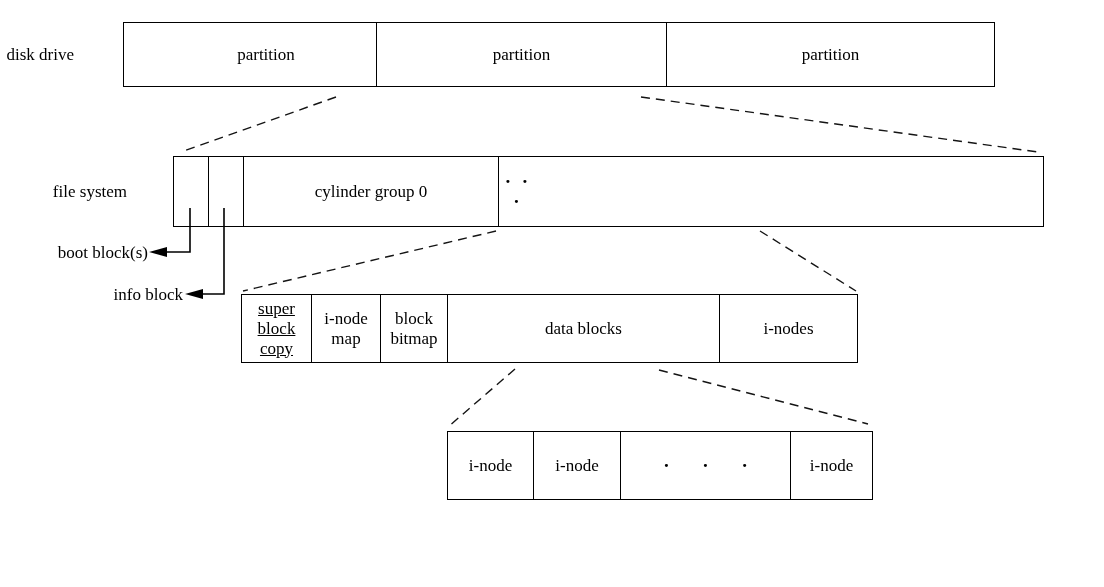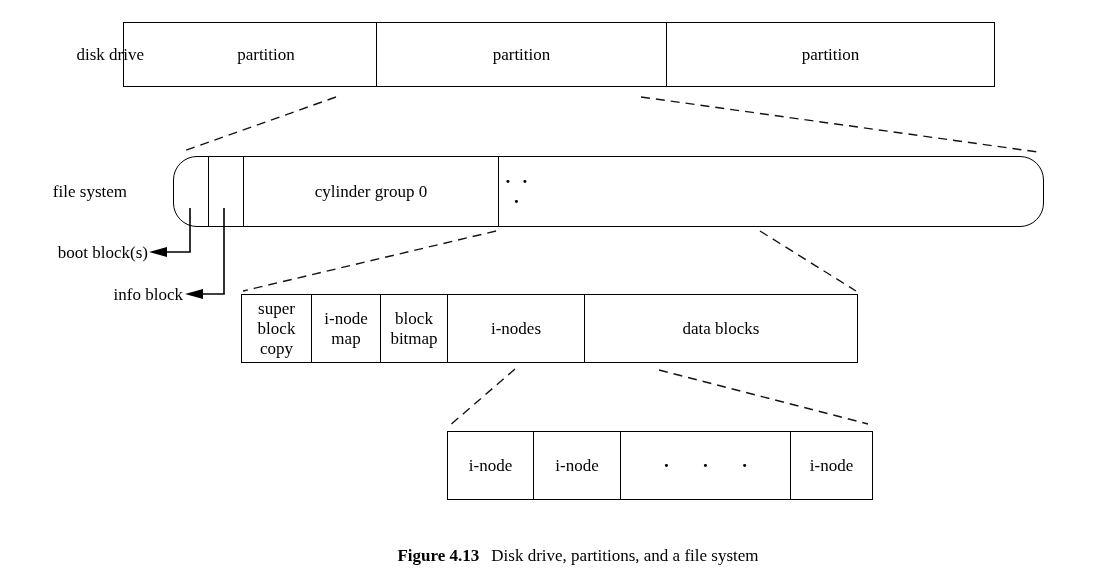--- a/index.html
+++ b/index.html
@@ -28,60 +28,57 @@
   }
   #caption .cap-label{font-weight:bold;}
   #caption .cap-text{margin-left:12px;}
   svg.overlay{position:absolute;left:0;top:0;pointer-events:none;z-index:5;}
 </style>
 </head>
 <body>
 
 <div id="canvas">
 
-  <div class="sidelabel" style="right:960px;top:45px;">disk drive</div>
+  <div class="sidelabel" style="right:1030px;top:45px;">disk drive</div>
   <div class="row" style="left:123px;top:22px;width:872px;height:65px;padding-left:32px;">
     <div class="cell" style="width:221px;">partition</div>
     <div class="cell" style="width:290px;">partition</div>
     <div class="cell" style="width:361px;flex:1;">partition</div>
   </div>
 
   <div class="sidelabel" style="right:977px;top:182px;">file system</div>
-  <div class="row" style="left:173px;top:156px;width:871px;height:71px;border-radius:24px;">
+  <div class="row" style="left:173px;top:156px;width:871px;height:71px;">
     <div class="cell" style="width:35px;"></div>
     <div class="cell" style="width:35px;"></div>
     <div class="cell" style="width:255px;">cylinder group 0</div>
     <div class="cell dots" style="width:35px;">· · ·</div>
   </div>
 
   <div class="sidelabel" style="right:956px;top:243px;">boot block(s)</div>
   <div class="sidelabel" style="right:921px;top:285px;">info block</div>
 
   <div class="row" style="left:241px;top:294px;width:617px;height:69px;">
-    <div class="cell wrap" style="width:70px;">super
+    <div class="cell wrap" style="width:70px;text-decoration:underline;">super
 block
 copy</div>
     <div class="cell wrap" style="width:69px;">i-node
 map</div>
     <div class="cell wrap" style="width:67px;">block
 bitmap</div>
+    <div class="cell" style="width:206px;flex:1;">data blocks</div>
     <div class="cell" style="width:137px;">i-nodes</div>
-    <div class="cell" style="width:206px;flex:1;">data blocks</div>
   </div>
 
   <div class="row" style="left:447px;top:431px;width:426px;height:69px;">
     <div class="cell" style="width:86px;">i-node</div>
     <div class="cell" style="width:87px;">i-node</div>
     <div class="cell dots-wide" style="width:170px;">· · ·</div>
     <div class="cell" style="width:83px;flex:1;">i-node</div>
   </div>
 
-  <div id="caption">
-    <span class="cap-label">Figure 4.13</span><span class="cap-text">Disk drive, partitions, and a file system</span>
-  </div>
 
   <svg class="overlay" width="1104" height="587" viewBox="0 0 1104 587">
 
     <line x1="336" y1="97" x2="181" y2="152" stroke="#141414" stroke-width="1.4" stroke-dasharray="9,6"></line>
     <line x1="641" y1="97" x2="1038" y2="152" stroke="#141414" stroke-width="1.4" stroke-dasharray="9,6"></line>
     <line x1="496" y1="231" x2="243" y2="291" stroke="#141414" stroke-width="1.4" stroke-dasharray="9,6"></line>
     <line x1="760" y1="231" x2="856" y2="291" stroke="#141414" stroke-width="1.4" stroke-dasharray="9,6"></line>
     <line x1="515" y1="369" x2="448" y2="427" stroke="#141414" stroke-width="1.4" stroke-dasharray="9,6"></line>
     <line x1="659" y1="370" x2="868" y2="424" stroke="#141414" stroke-width="1.4" stroke-dasharray="9,6"></line>
 

